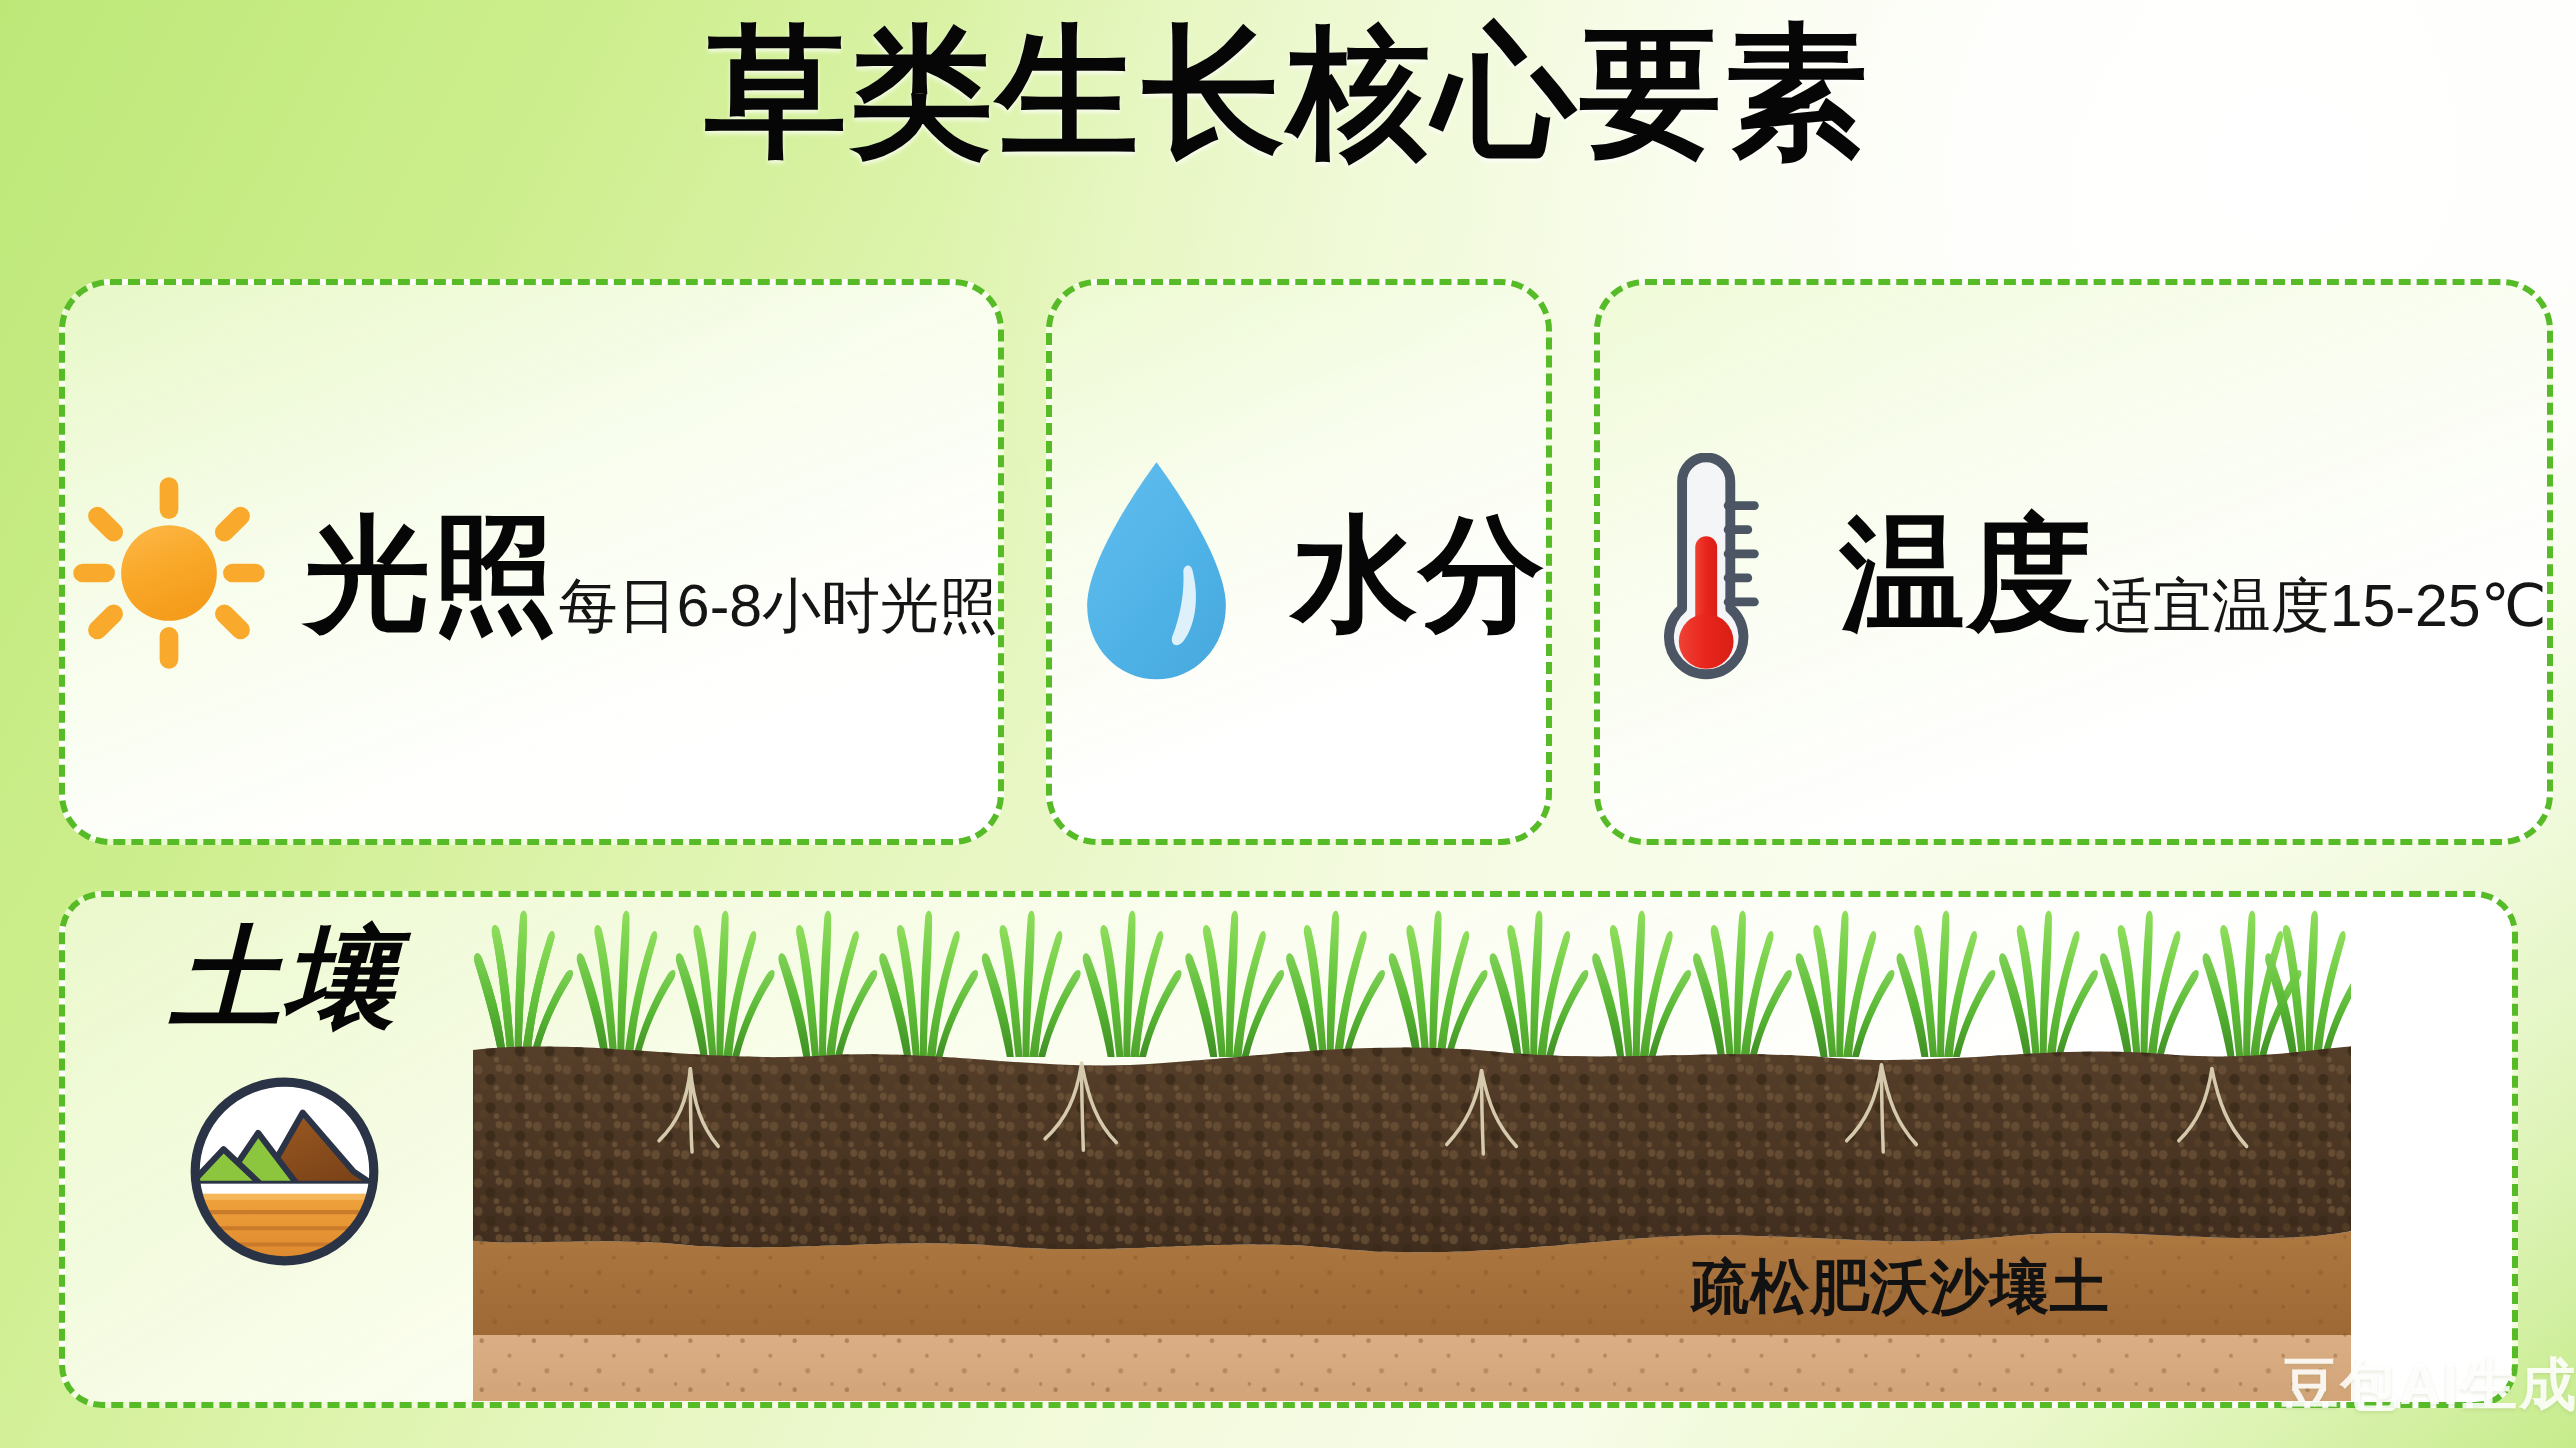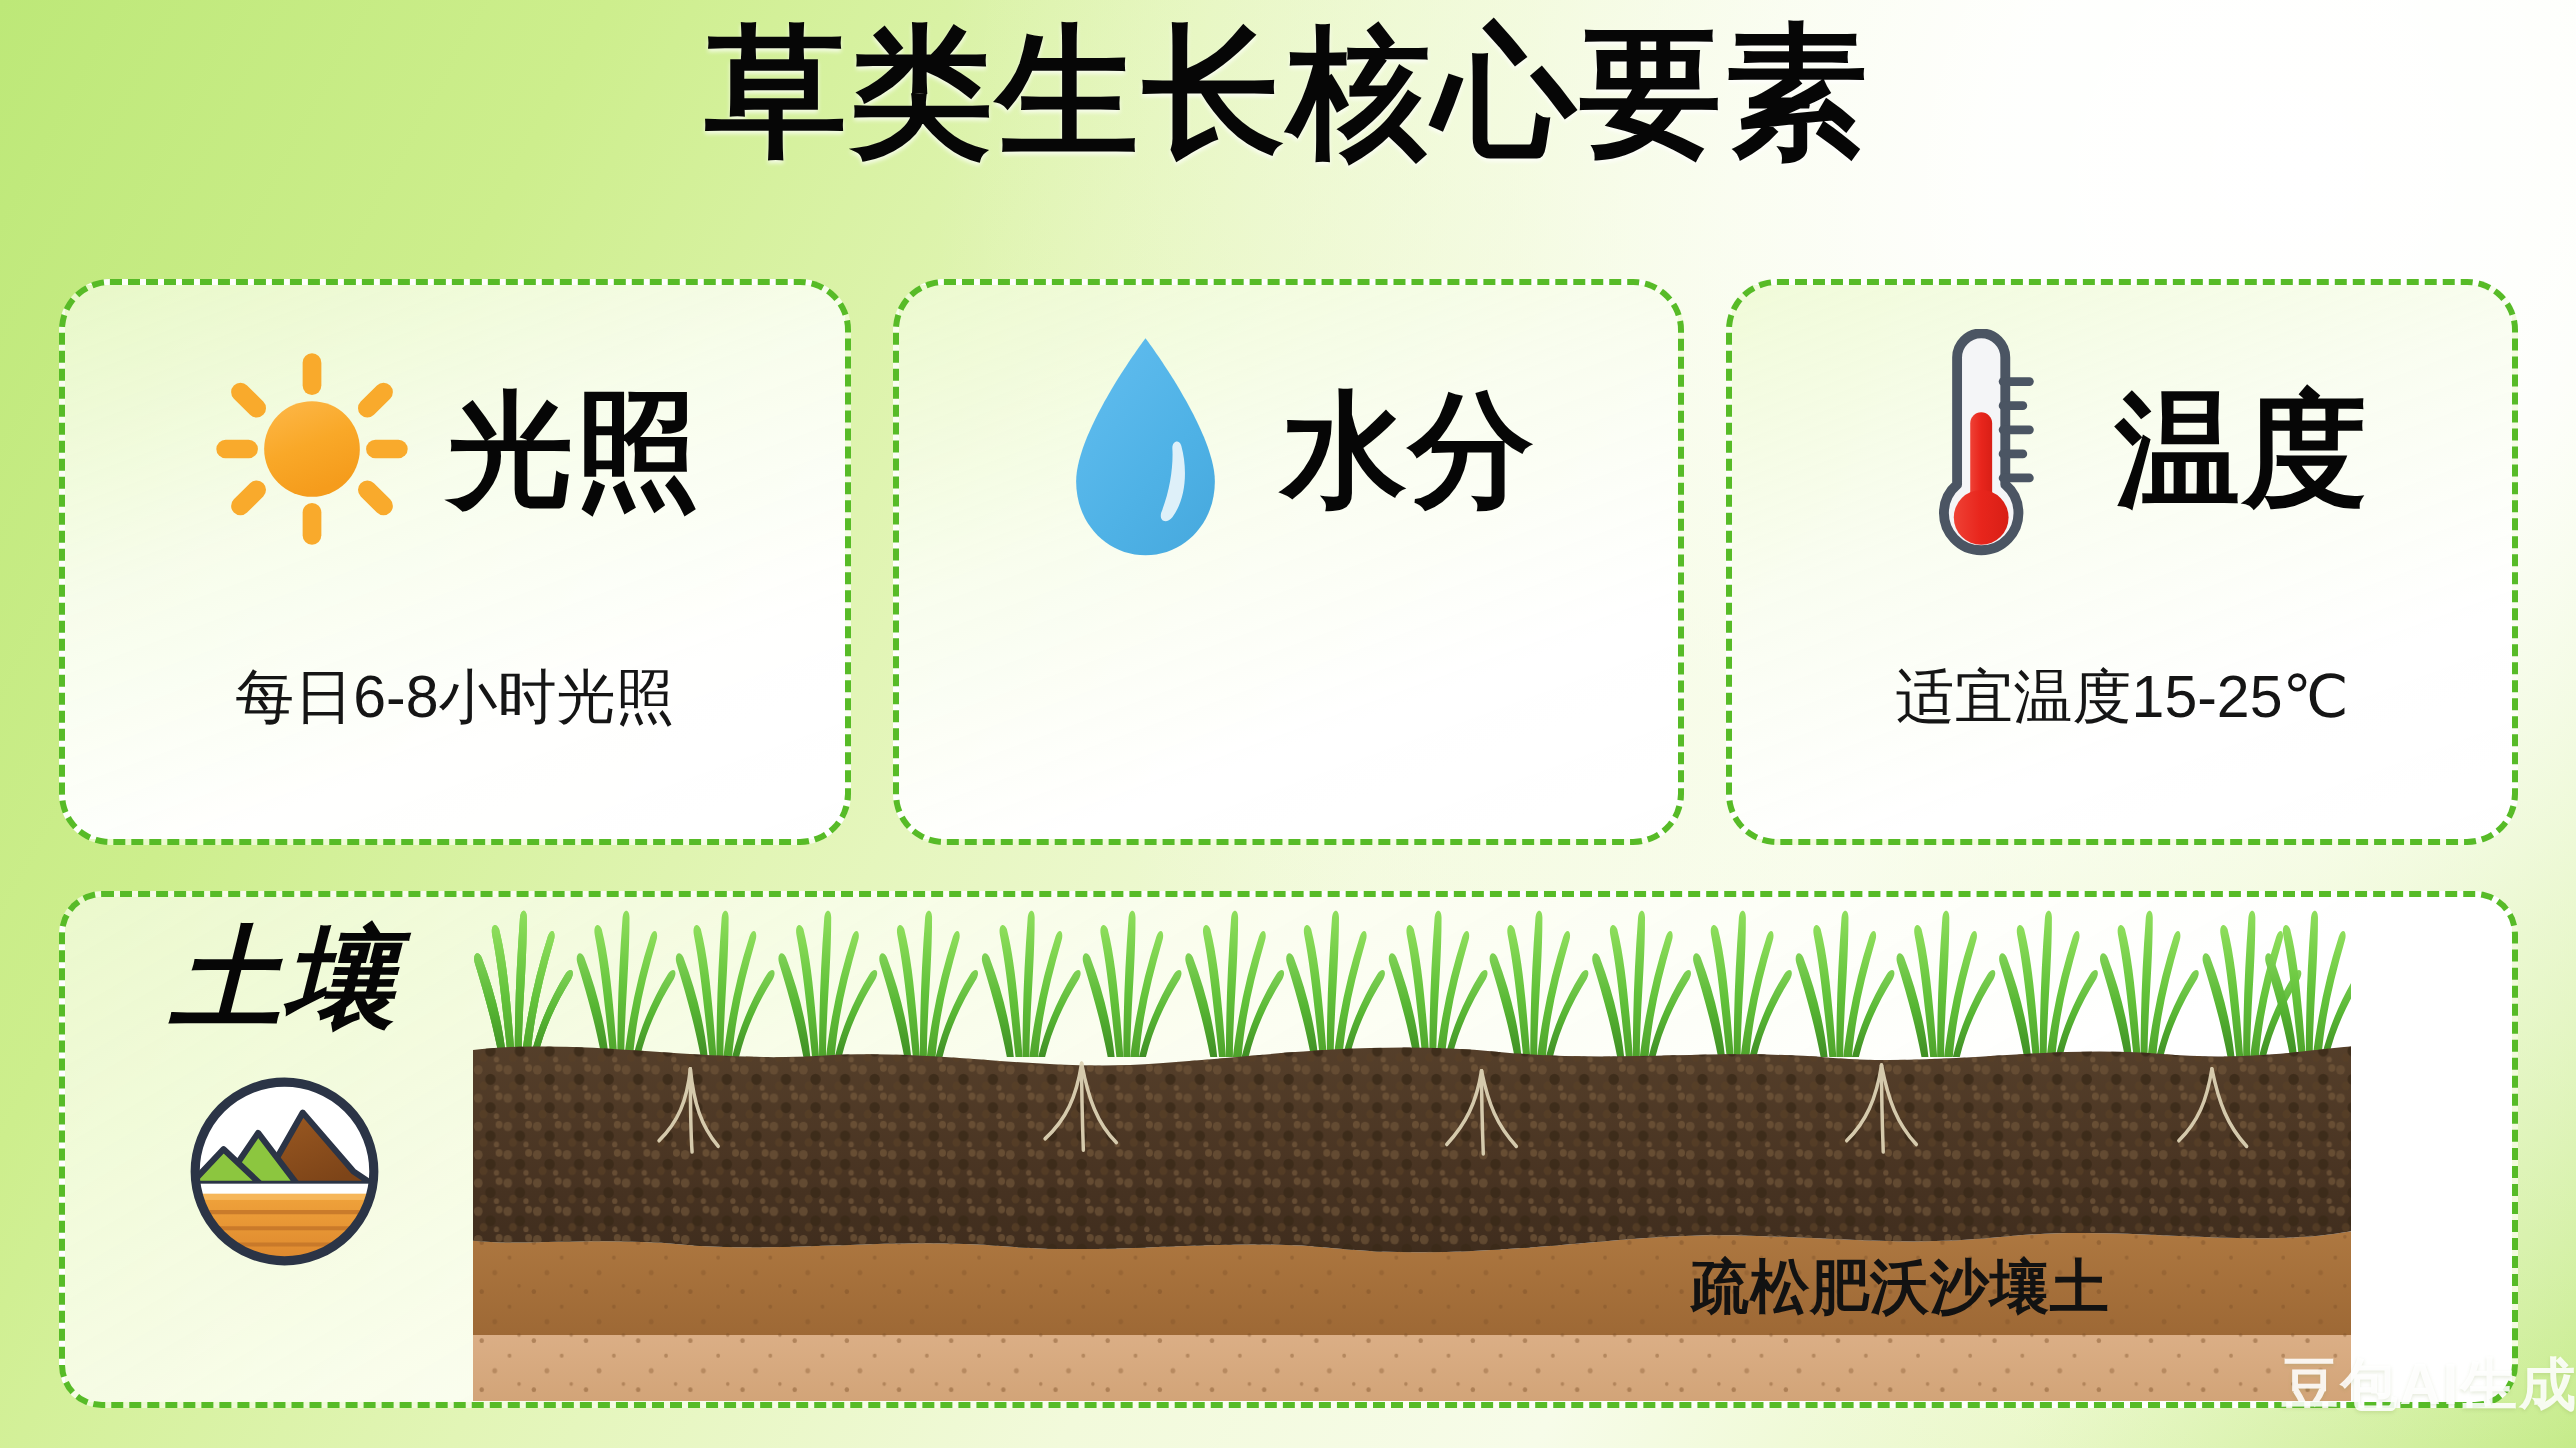--- a/index.html
+++ b/index.html
@@ -52,23 +52,23 @@
     gap: 42px;
   }
   .card {
     position: relative;
     flex: 1 1 0;
     border: 6.6px dashed #57bb27;
     border-radius: 51px;
     background: linear-gradient(160deg, rgba(238,250,212,0.85) 0%, rgba(249,253,240,0.95) 38%, rgba(255,255,255,0.99) 72%, #ffffff 100%);
     box-sizing: border-box;
     display: flex;
-    flex-direction: column;
+    flex-direction: row;
     align-items: center;
-    justify-content: flex-start;
+    justify-content: flex-end;
     padding-top: 22.6px;
   }
   .card-head {
     display: flex;
     align-items: center;
     justify-content: center;
     gap: 32px;
     height: 283px;
     width: 100%;
   }

